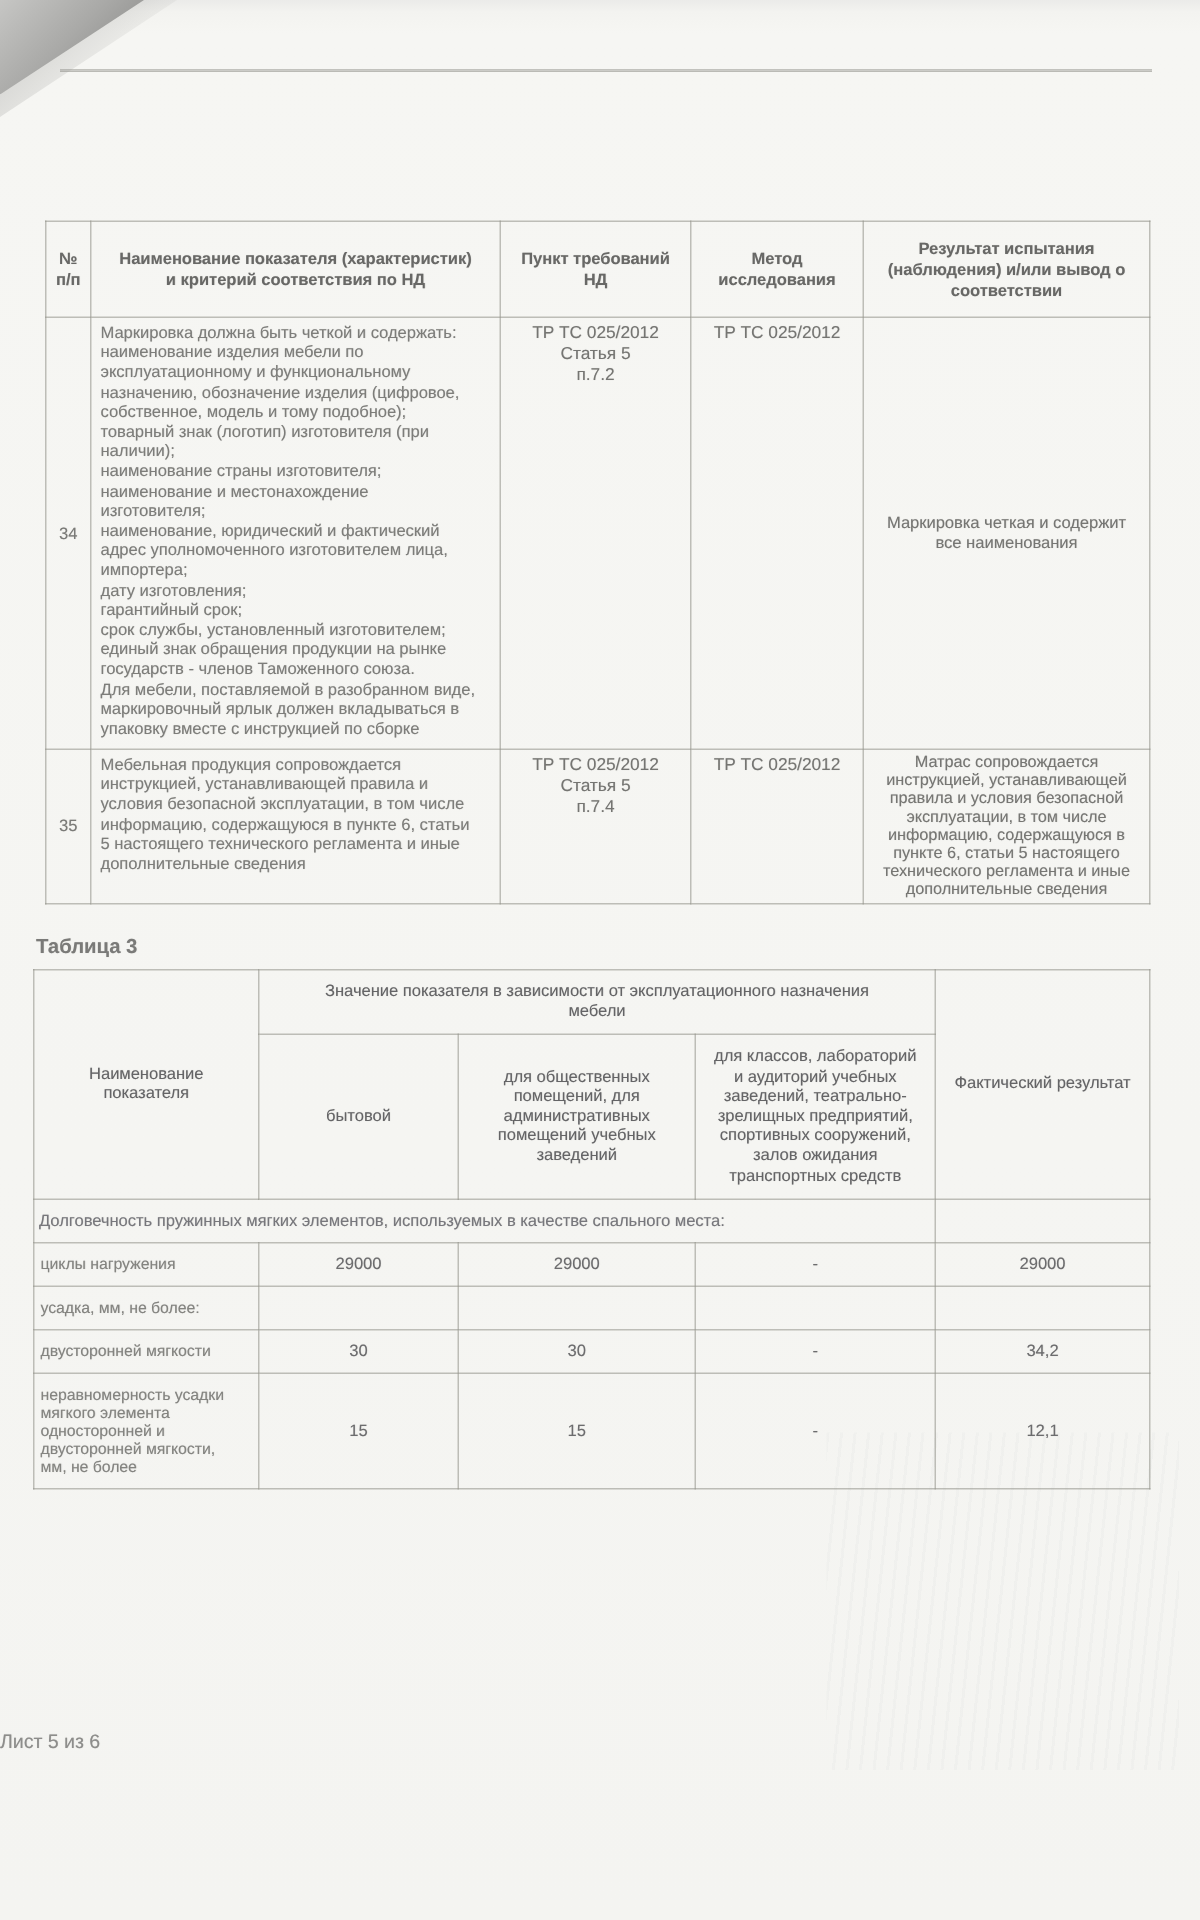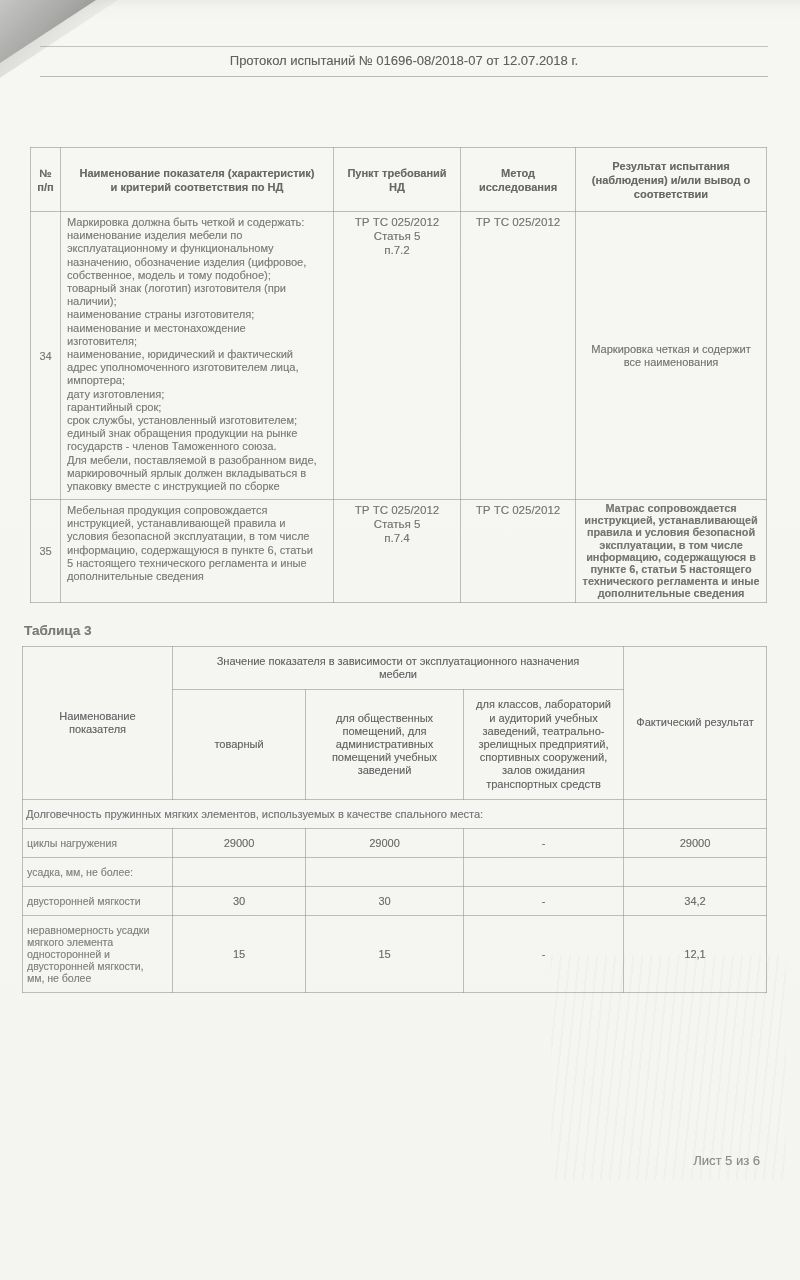--- a/index.html
+++ b/index.html
@@ -45,52 +45,51 @@
   .r34{height:288px;}
   .r35{height:100px;}
   .cell-num{font-size:11px;color:#7a7a77;text-align:center;vertical-align:middle;}
   .cell-name{font-size:11px;line-height:13.2px;color:#7d7d7a;text-align:left;
     vertical-align:top;padding:4px 6px;}
   .cell-clause,.cell-method{font-size:11.5px;line-height:14px;color:#757572;
     text-align:center;vertical-align:top;padding:3px 4px;}
   .cell-result{font-size:11px;line-height:13px;color:#767673;text-align:center;padding:2px 5px;}
   .vmid{vertical-align:middle;}
   .vtop{vertical-align:top;}
-  .r35 .cell-result{font-size:10.8px;line-height:12.2px;font-weight:bold;}
+  .r35 .cell-result{font-size:10.8px;line-height:12.2px;}
 
   
   .t3-caption{position:absolute;left:24px;top:623px;font-size:13.5px;color:#7a7a78;font-weight:bold;}
   .table3{position:absolute;left:22px;top:646px;width:744px;}
   .table3 td{padding:8px 4px;}
   .t3-h1{height:38px;}
   .t3-h2{height:93px;}
   .t3-hcell{font-size:11px;line-height:13.2px;color:#646466;text-align:center;vertical-align:middle;}
   .t3-section{height:15px;}
   .t3-section td{font-size:11px;color:#77777c;text-align:left;vertical-align:middle;padding-left:3px;}
   .t3-r1{height:17px;}
   .t3-r2{height:15px;}
   .t3-r3{height:18px;}
   .t3-r4{height:62px;margin-left:36px;}
   .t3-label{font-size:10.5px;line-height:12px;color:#848480;text-align:left;vertical-align:middle;padding-left:3px;}
   .t3-val{font-size:11px;color:#6c6c6e;text-align:center;vertical-align:middle;}
 
-  .page-footer{position:absolute;top:1153px;left:0;width:760px;text-align:right;
+  .page-footer{position:absolute;top:1153px;left:0;width:760px;text-align:left;
     font-size:13px;color:#8d8d8b;}
 </style>
 </head>
 <body>
 
 <div class="page">
 
   <div class="fold-shadow"></div>
   <div class="fold"></div>
   <div class="scan-streaks"></div>
 
   <header class="doc-header">
-    <div class="protocol-line">Протокол испытаний № 01696-08/2018-07 от 12.07.2018 г.</div>
   </header>
 
   <table class="main-table">
     <colgroup>
       <col style="width:30px">
         <col style="width:273px">
         <col style="width:127px">
         <col style="width:115px">
         <col style="width:191px">
     </colgroup>
@@ -176,21 +175,21 @@
     </colgroup>
     <tbody>
       <tr class="t3-h1">
         <td class="t3-hcell pre" rowspan="2">Наименование
 показателя</td>
         <td class="t3-hcell pre" colspan="3">Значение показателя в зависимости от эксплуатационного назначения
 мебели</td>
         <td class="t3-hcell pre" rowspan="2">Фактический результат</td>
       </tr>
       <tr class="t3-h2">
-        <td class="t3-hcell pre">товарный</td>
+        <td class="t3-hcell pre">бытовой</td>
         <td class="t3-hcell pre">для общественных
 помещений, для
 административных
 помещений учебных
 заведений</td>
         <td class="t3-hcell pre">для классов, лабораторий
 и аудиторий учебных
 заведений, театрально-
 зрелищных предприятий,
 спортивных сооружений,

